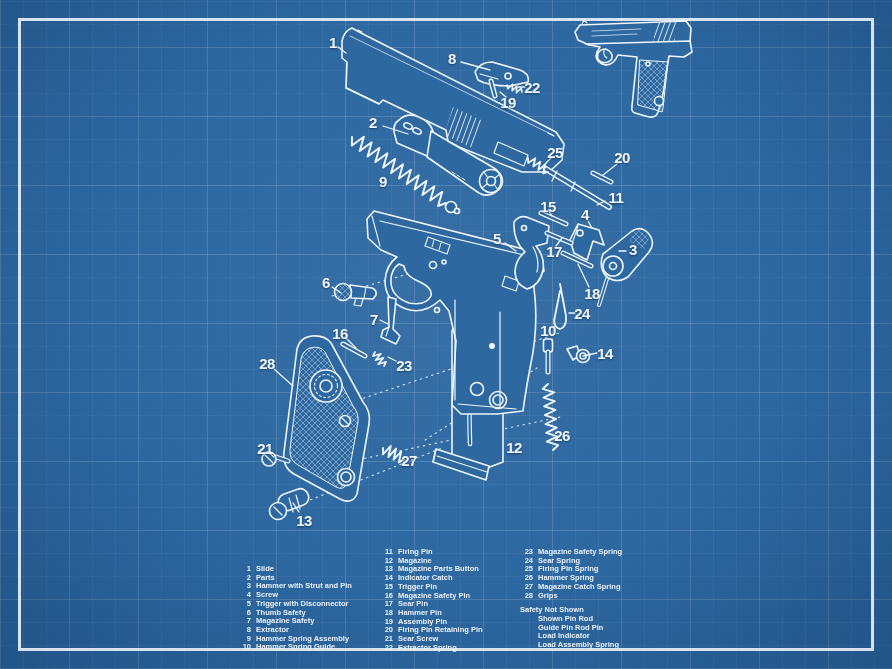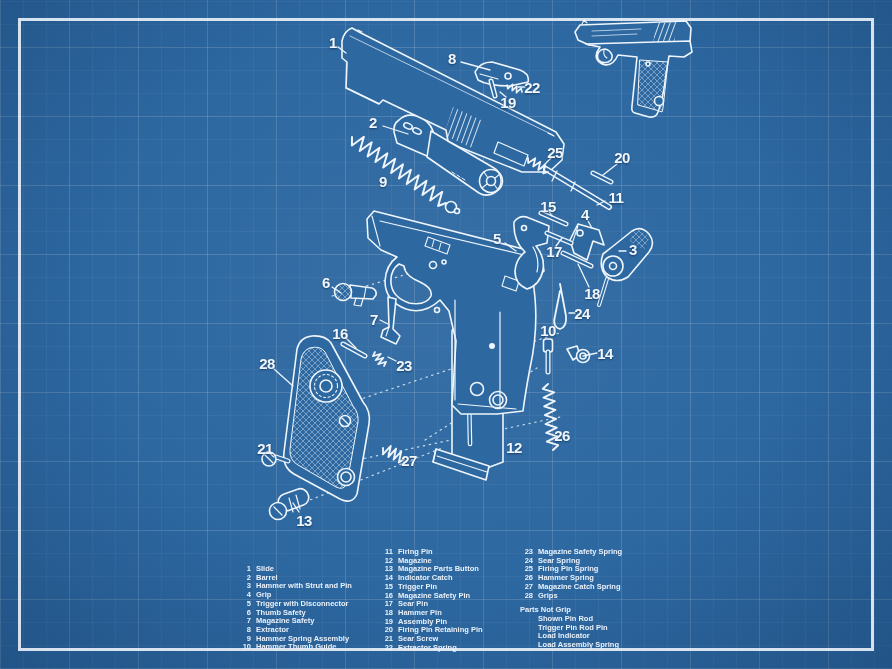--- a/index.html
+++ b/index.html
@@ -323,31 +323,31 @@
 
   <div class="plist" style="left:238px;top:565px;width:140px">
 
       <div class="prow">
         <span class="pnum">1</span>
         <span class="pname">Slide</span>
       </div>
 
       <div class="prow">
         <span class="pnum">2</span>
-        <span class="pname">Barrel</span>
+        <span class="pname">Parts</span>
       </div>
 
       <div class="prow">
         <span class="pnum">3</span>
         <span class="pname">Hammer with Strut and Pin</span>
       </div>
 
       <div class="prow">
         <span class="pnum">4</span>
-        <span class="pname">Grip</span>
+        <span class="pname">Screw</span>
       </div>
 
       <div class="prow">
         <span class="pnum">5</span>
         <span class="pname">Trigger with Disconnector</span>
       </div>
 
       <div class="prow">
         <span class="pnum">6</span>
         <span class="pname">Thumb Safety</span>
@@ -363,21 +363,21 @@
         <span class="pname">Extractor</span>
       </div>
 
       <div class="prow">
         <span class="pnum">9</span>
         <span class="pname">Hammer Spring Assembly</span>
       </div>
 
       <div class="prow">
         <span class="pnum">10</span>
-        <span class="pname">Hammer Thumb Guide</span>
+        <span class="pname">Hammer Spring Guide</span>
       </div>
     </div>
   <div class="plist" style="left:380px;top:548px;width:140px">
 
       <div class="prow">
         <span class="pnum">11</span>
         <span class="pname">Firing Pin</span>
       </div>
 
       <div class="prow">
@@ -461,29 +461,29 @@
         <div class="prow">
           <span class="pnum">27</span>
           <span class="pname">Magazine Catch Spring</span>
         </div>
 
         <div class="prow">
           <span class="pnum">28</span>
           <span class="pname">Grips</span>
         </div>
       </div>
-    <div class="ns-header">Parts Not Grip</div>
+    <div class="ns-header">Safety Not Shown</div>
     <div>
 
         <div class="ns-row">
           <span>Shown Pin Rod</span>
         </div>
 
         <div class="ns-row">
-          <span>Trigger Pin Rod Pin</span>
+          <span>Guide Pin Rod Pin</span>
         </div>
 
         <div class="ns-row">
           <span>Load Indicator</span>
         </div>
 
         <div class="ns-row">
           <span>Load Assembly Spring</span>
         </div>
       </div>

